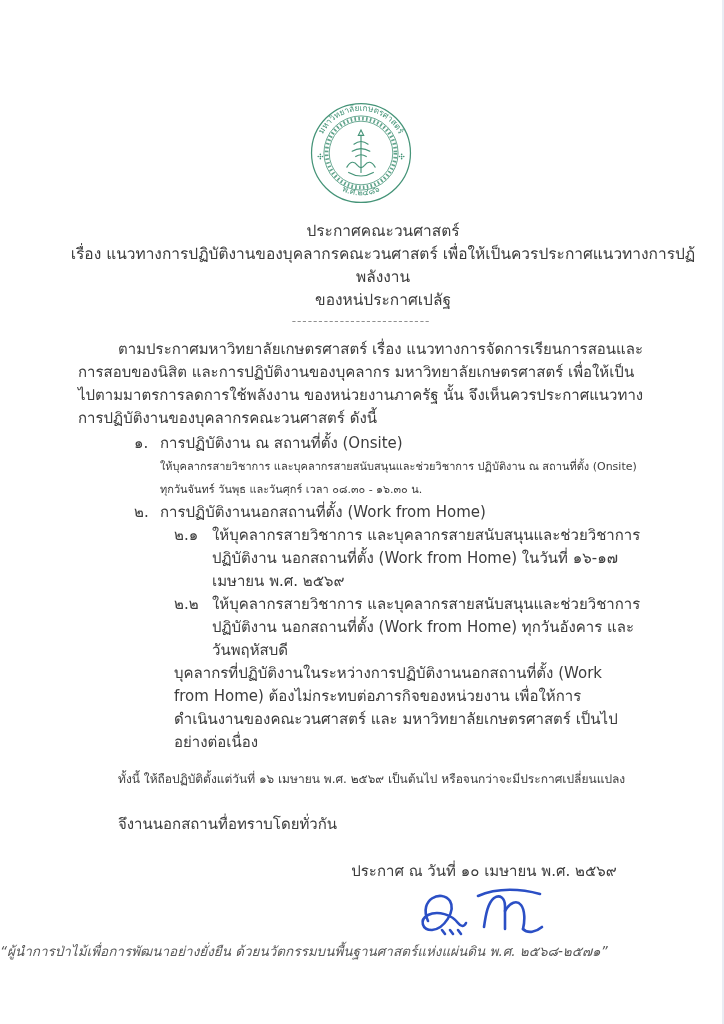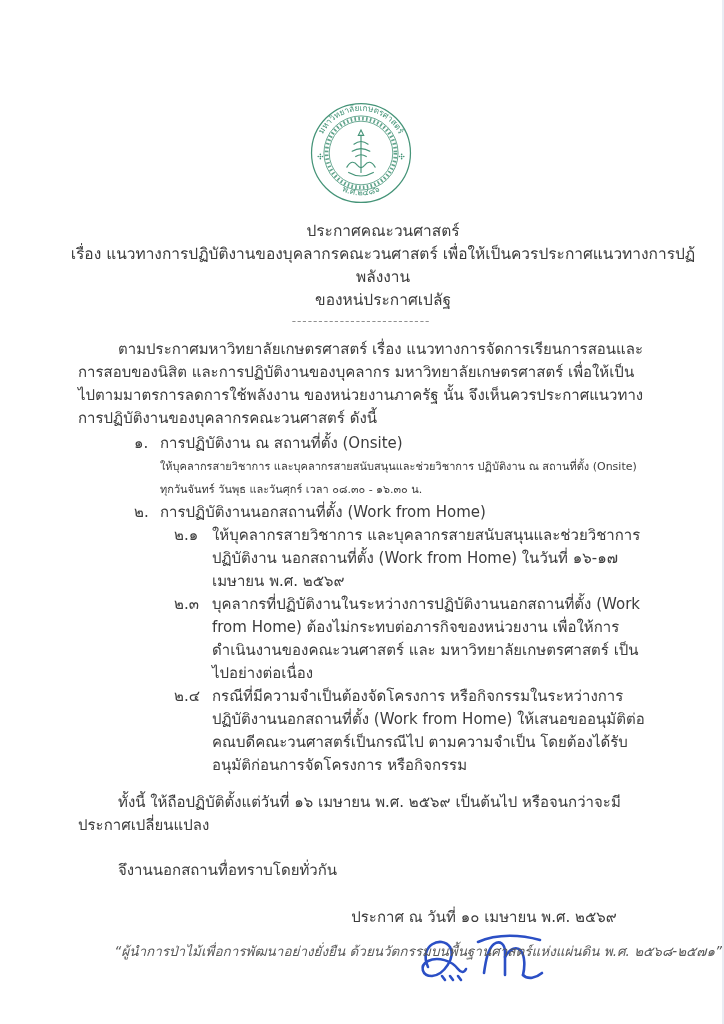--- a/index.html
+++ b/index.html
@@ -56,21 +56,21 @@
     display: flex;
     margin-left: 40px;
     font-size: 15px;
     line-height: 23px;
   }
   .sub-num { flex: none; width: 38px; }
   .sub-text { width: 446px; }
 
   .effective {
     margin: 14px 74px 0 78px;
-    font-size: 15px;
+    font-size: 12px;
     line-height: 23px;
     text-indent: 40px;
   }
   .closing {
     margin: 22px 74px 0 78px;
     font-size: 15px;
     line-height: 23px;
     text-indent: 40px;
   }
 
@@ -80,21 +80,21 @@
     text-align: center;
     font-size: 15px;
     line-height: 23px;
   }
   .signature-svg { display: block; margin: 2px auto 0; width: 156px; height: 58px; }
 
   .footer {
     position: absolute;
     left: 0; right: 0;
     bottom: 62px;
-    text-align: right;
+    text-align: left;
     font-style: italic;
     font-size: 13.5px;
     color: #585858;
   }
 </style>
 </head>
 <body>
 
 <div class="page">
 
@@ -167,26 +167,25 @@
     <div class="item">
       <div class="item-head">
         <span class="item-num">๒.</span>
         <span class="item-title">การปฏิบัติงานนอกสถานที่ตั้ง (Work from Home)</span>
       </div>
       <div class="sub">
         <span class="sub-num">๒.๑</span>
         <span class="sub-text">ให้บุคลากรสายวิชาการ และบุคลากรสายสนับสนุนและช่วยวิชาการ ปฏิบัติงาน นอกสถานที่ตั้ง (Work from Home) ในวันที่ ๑๖-๑๗ เมษายน พ.ศ. ๒๕๖๙</span>
       </div>
       <div class="sub">
-        <span class="sub-num">๒.๓</span>
+        <span class="sub-num">๒.๒</span>
+        <span class="sub-text">ให้บุคลากรสายวิชาการ และบุคลากรสายสนับสนุนและช่วยวิชาการ ปฏิบัติงาน นอกสถานที่ตั้ง (Work from Home) ทุกวันอังคาร และวันพฤหัสบดี</span>
+      </div>
+      <div class="sub">
         <span class="sub-text">บุคลากรที่ปฏิบัติงานในระหว่างการปฏิบัติงานนอกสถานที่ตั้ง (Work from Home) ต้องไม่กระทบต่อภารกิจของหน่วยงาน เพื่อให้การดำเนินงานของคณะวนศาสตร์ และ มหาวิทยาลัยเกษตรศาสตร์ เป็นไปอย่างต่อเนื่อง</span>
-      </div>
-      <div class="sub">
-        <span class="sub-num">๒.๔</span>
-        <span class="sub-text">กรณีที่มีความจำเป็นต้องจัดโครงการ หรือกิจกรรมในระหว่างการปฏิบัติงานนอกสถานที่ตั้ง (Work from Home) ให้เสนอขออนุมัติต่อคณบดีคณะวนศาสตร์เป็นกรณีไป ตามความจำเป็น โดยต้องได้รับอนุมัติก่อนการจัดโครงการ หรือกิจกรรม</span>
       </div>
     </div>
 
   </div>
 
   <p class="effective">ทั้งนี้ ให้ถือปฏิบัติตั้งแต่วันที่ ๑๖ เมษายน พ.ศ. ๒๕๖๙ เป็นต้นไป หรือจนกว่าจะมีประกาศเปลี่ยนแปลง</p>
 
   <p class="closing">จึงานนอกสถานทื่อทราบโดยทั่วกัน</p>
 
   <div class="sign-block">

